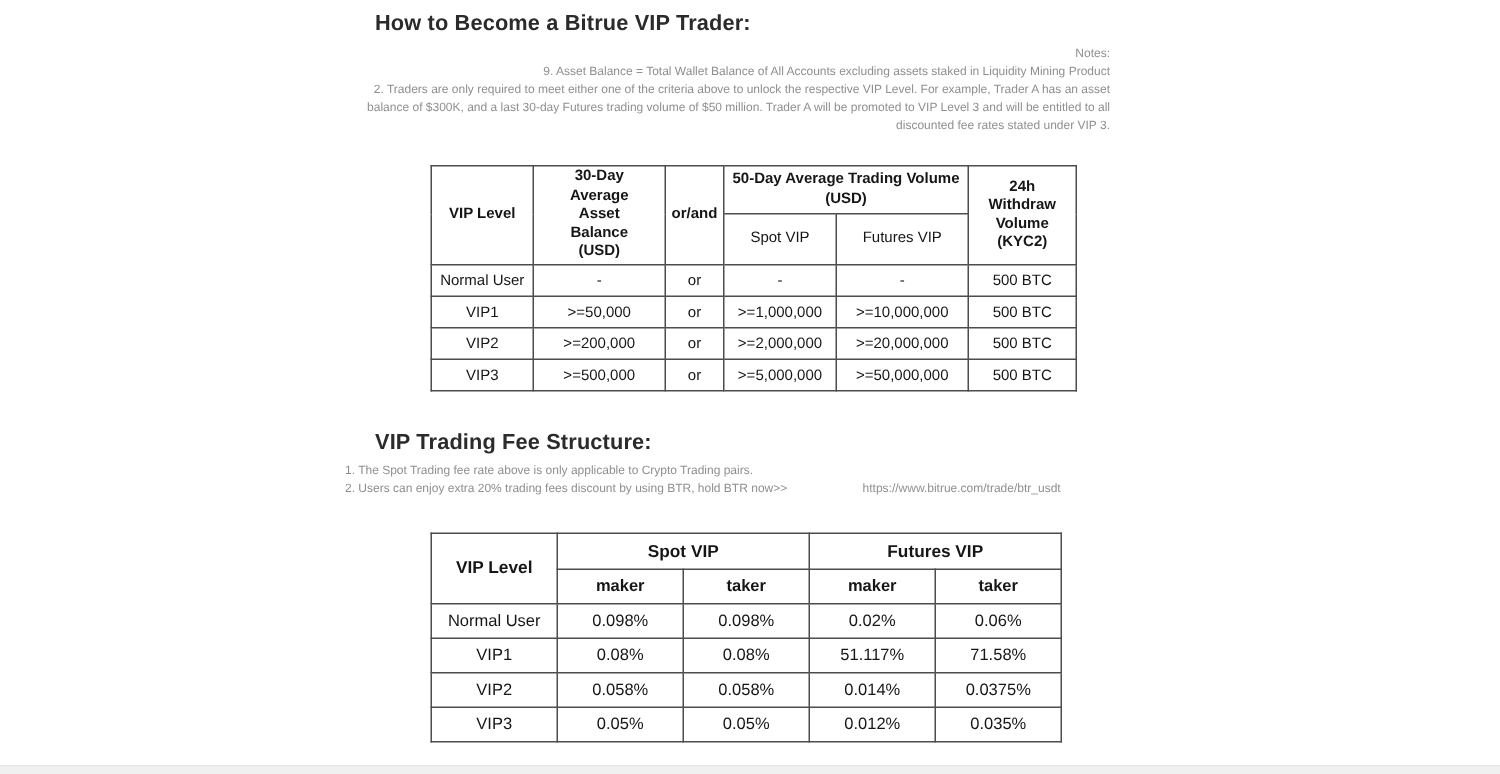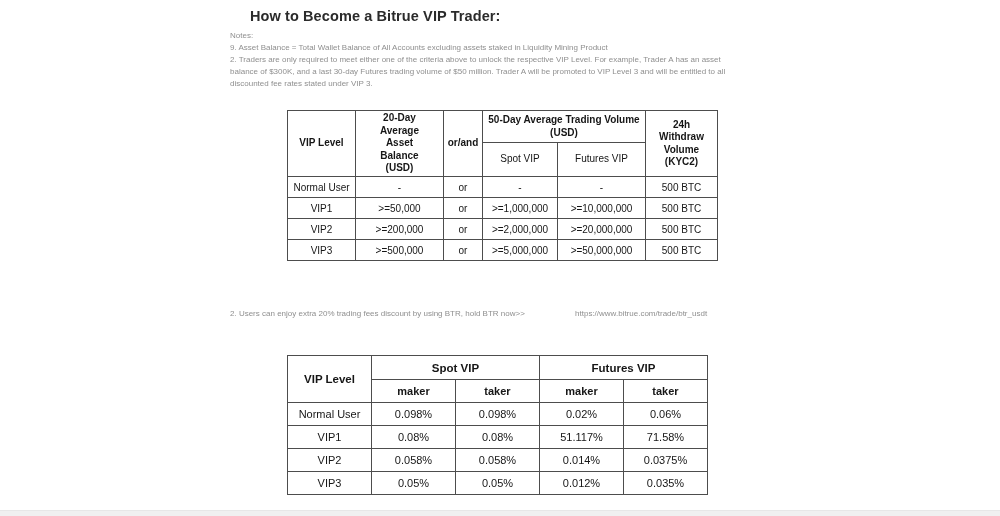--- a/index.html
+++ b/index.html
@@ -26,21 +26,21 @@
   #title2 { top: 287px; }
 
   .notes {
     position: absolute;
     left: 230px;
     font-size: 8px;
     line-height: 12px;
     color: #8f8f8f;
     width: 510px;
   }
-  #notes1 { top: 30px; }
+  #notes1 { top: 30px; text-align: right; }
   #notes2 { top: 308px; }
   .notes .note { display: block; }
   .note-link { color: #8f8f8f; text-decoration: none; padding-left: 48px; }
 
   table {
     border-collapse: collapse;
     table-layout: fixed;
     position: absolute;
     background: #fff;
   }
@@ -96,21 +96,21 @@
       <col style="width:68px">
         <col style="width:88px">
         <col style="width:39px">
       <col style="width:75px">
         <col style="width:88px">
         <col style="width:72px">
     </colgroup>
     <tbody>
         <tr class="hrow1">
       <th rowspan="2" class="rowspan2">VIP Level</th>
-      <th rowspan="2" class="rowspan2 c-asset">20-Day Average Asset Balance (USD)</th>
+      <th rowspan="2" class="rowspan2 c-asset">30-Day Average Asset Balance (USD)</th>
       <th rowspan="2" class="rowspan2">or/and</th>
       <th colspan="2">50-Day Average Trading Volume (USD)</th>
       <th rowspan="2" class="rowspan2 c-withdraw">24h Withdraw Volume (KYC2)</th>
     </tr>
     <tr class="hrow2">
       <th>Spot VIP</th>
       <th>Futures VIP</th>
     </tr>
     <tr>
       <td>Normal User</td>
@@ -140,22 +140,24 @@
       <td>VIP3</td>
       <td>&gt;=500,000</td>
       <td>or</td>
       <td>&gt;=5,000,000</td>
       <td>&gt;=50,000,000</td>
       <td>500 BTC</td>
     </tr>
   </tbody>
     </table>
 
+  <h2 class="section-title" id="title2">VIP Trading Fee Structure:</h2>
 
   <div class="notes" id="notes2">
+    <span class="note">1. The Spot Trading fee rate above is only applicable to Crypto Trading pairs.</span>
     <span class="note"><span>2. Users can enjoy extra 20% trading fees discount by using BTR, hold BTR now&gt;&gt; </span><a href="#" class="note-link">https://www.bitrue.com/trade/btr_usdt</a></span>
   </div>
 
   <table id="table2">
     <colgroup>
       <col style="width:84px">
         <col style="width:84px">
         <col style="width:84px">
       <col style="width:84px">
         <col style="width:84px">

